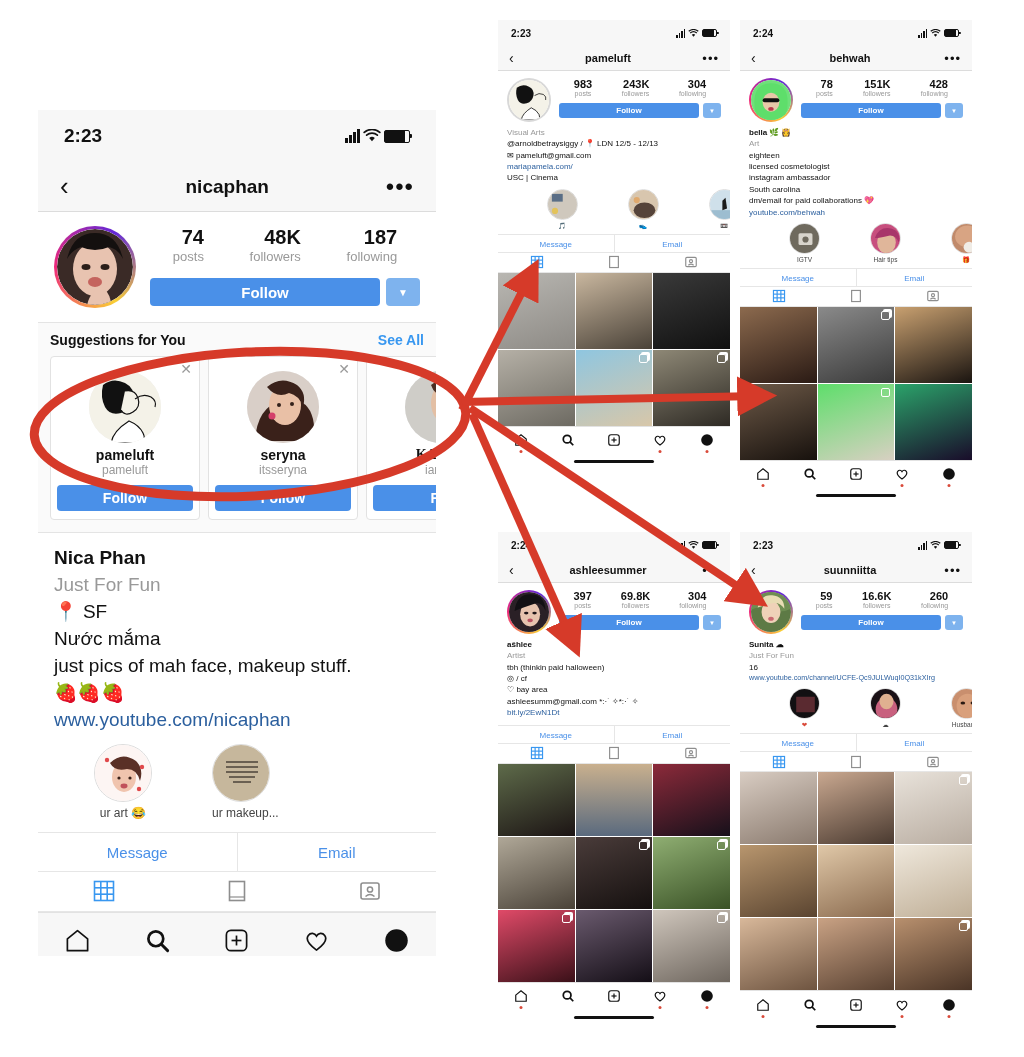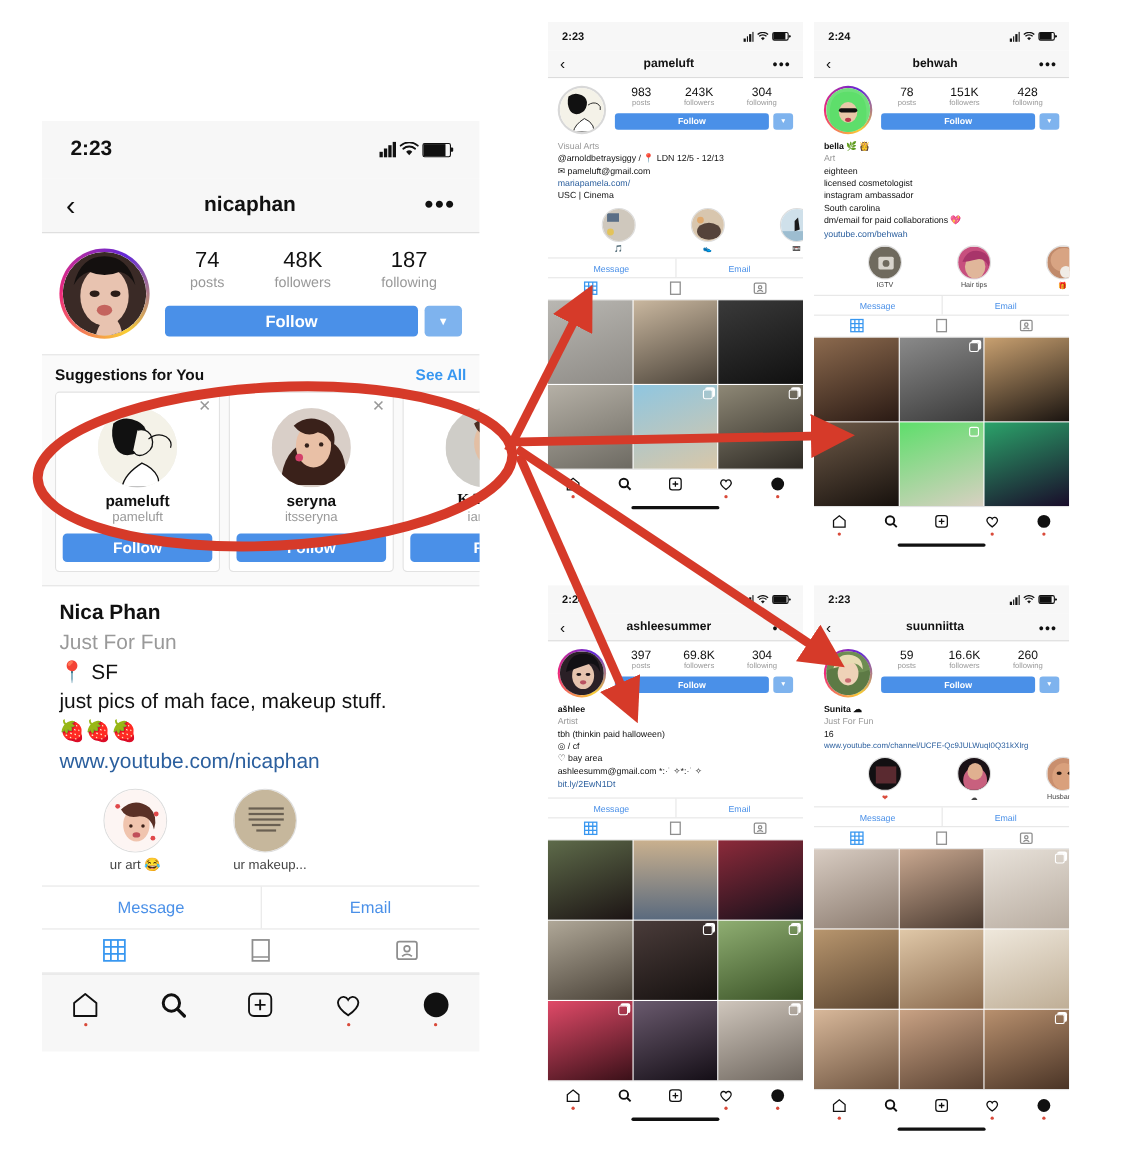--- a/index.html
+++ b/index.html
@@ -42,21 +42,21 @@
     border-radius:50%;
     background:
       conic-gradient(from 150deg, #f9ce34, #ee2a7b, #6228d7, #f9ce34);
     display:flex; align-items:center; justify-content:center; flex:none;
   }
   .avatar-ring.plain { background:#d8d8d8; }
   .avatar-inner { border-radius:50%; background:#fff; display:flex; align-items:center; justify-content:center; overflow:hidden; }
 
   .stats-wrap { flex:1; }
   .stats { display:flex; justify-content:space-around; text-align:center; }
-  .stat-num { font-weight:normal; color:#111; }
+  .stat-num { font-weight:bold; color:#111;text-align:right; }
   .stat-lbl { color:#999; }
 
   .follow-row { display:flex; }
   .follow-btn {
     flex:1; background:#4a90e8; color:#fff; text-align:center;
     font-weight:bold; border-radius:4px; display:flex;
     align-items:center; justify-content:center;
   }
   .caret-btn {
     background:#7eb3ee; border-radius:4px; display:flex;
@@ -307,20 +307,21 @@
         <div class="sugg-follow">Fol</div>
       </div>
 
     </div>
   </div>
 
   <div class="bio">
     <div class="name">Nica Phan</div>
     <div class="cat">Just For Fun</div>
     <div>📍 SF</div>
+    <div>Nước mắma</div>
     <div>just pics of mah face, makeup stuff.</div>
     <div>🍓🍓🍓</div>
     <div class="link">www.youtube.com/nicaphan</div>
   </div>
 
   <div class="highlights">
     <div class="hl">
       <div class="hl-circle">
         <svg width="58" height="58" viewBox="0 0 58 58">
           <rect width="58" height="58" fill="#fdf5f3"></rect>

